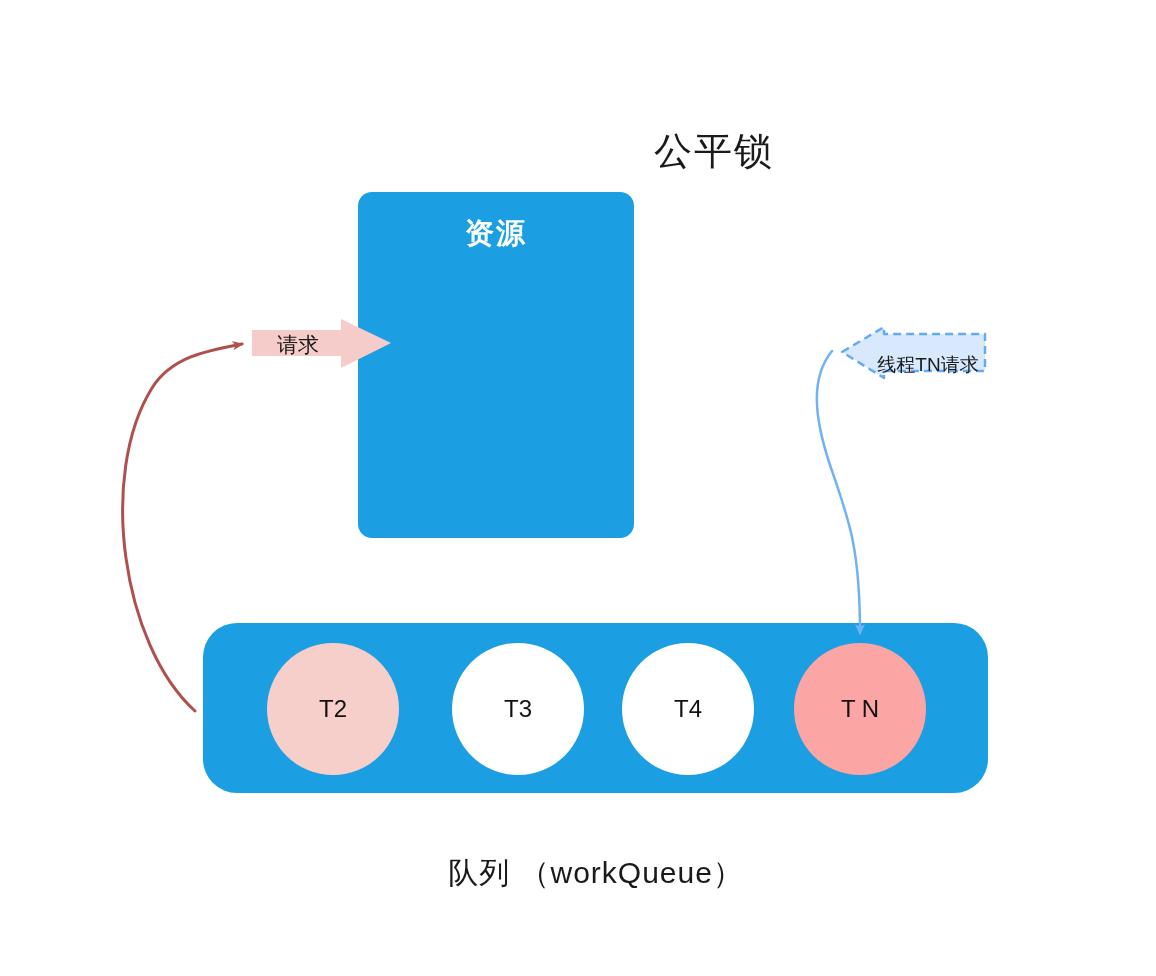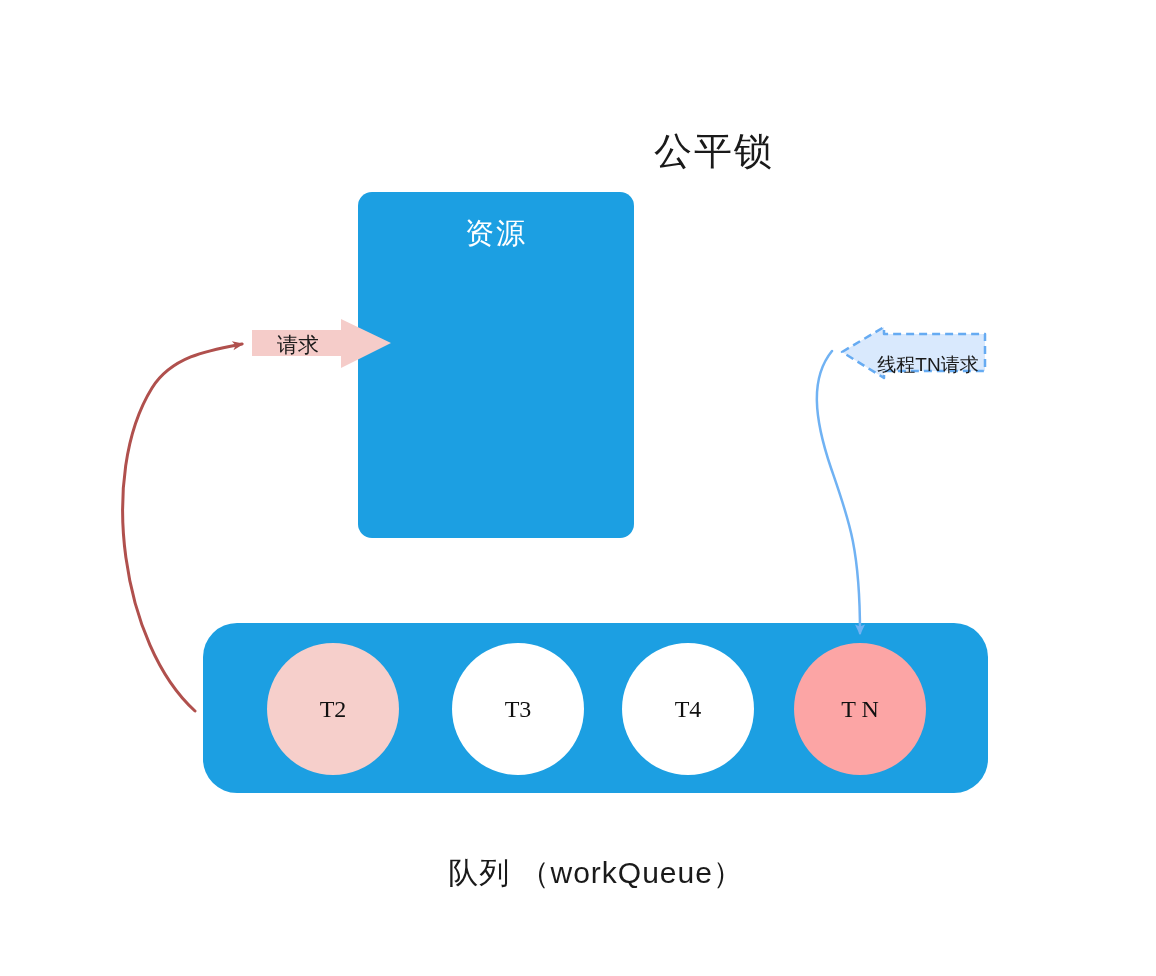--- a/index.html
+++ b/index.html
@@ -32,21 +32,21 @@
     width: 276px; height: 346px;
     background: #1c9fe2;
     border-radius: 14px;
     z-index: 1;
   }
   .resource-label {
     margin-top: 22px;
     text-align: center;
     color: #ffffff;
     font-size: 29px;
-    font-weight: 400;
+    font-weight: 700;
     letter-spacing: 2px;
   }
 
   .queue-box {
     left: 203px; top: 623px;
     width: 785px; height: 170px;
     background: #1c9fe2;
     border-radius: 34px;
     z-index: 1;
   }
@@ -54,21 +54,20 @@
   .thread-circle {
     width: 132px; height: 132px;
     border-radius: 50%;
     top: 643px;
     display: flex;
     align-items: center;
     justify-content: center;
     font-size: 24px;
     color: #111111;
     z-index: 2;
-    font-family: Liberation Serif, serif;
   }
   .thread-circle.pos-0 { left: 267px; background: #f6cfcb; }
   .thread-circle.pos-1 { left: 452px; background: #ffffff; }
   .thread-circle.pos-2 { left: 622px; background: #ffffff; }
   .thread-circle.pos-3 { left: 794px; background: #fca5a5; }
 
   .flow-svg {
     left: 0; top: 0;
     width: 1156px; height: 976px;
     z-index: 3;

